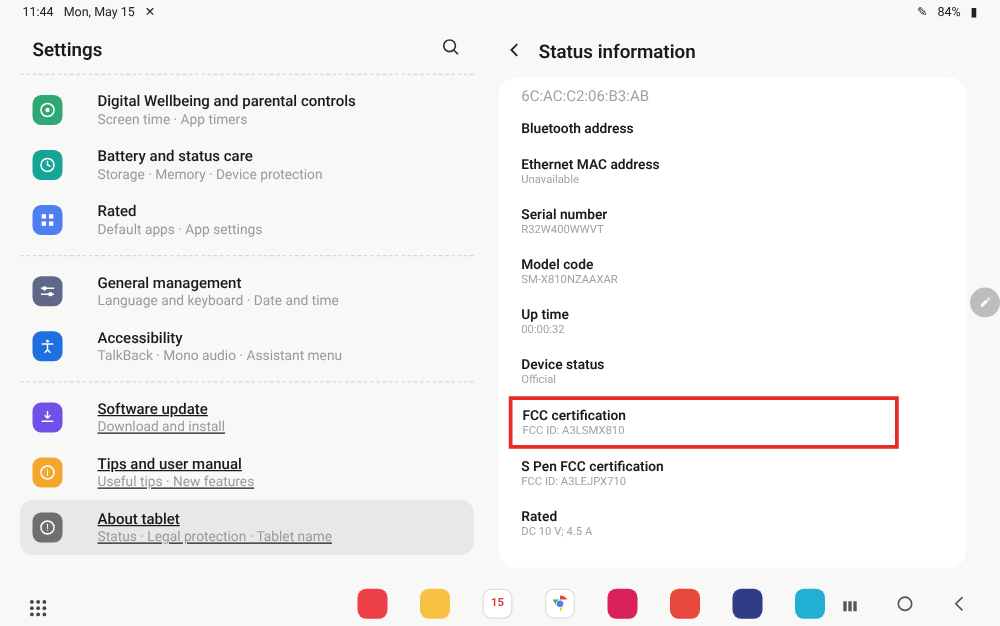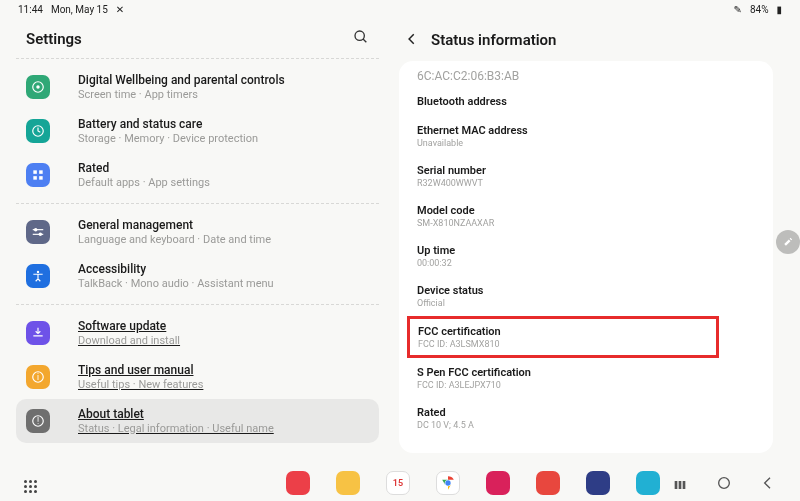--- a/index.html
+++ b/index.html
@@ -225,21 +225,21 @@
           </div>
           <div class="row selected">
             <div class="icon-badge" style="background:#6f6f6f">
               <svg viewBox="0 0 24 24" fill="#fff">
                 <circle cx="12" cy="12" r="9" fill="none" stroke="#fff" stroke-width="2"></circle>
                 <text x="12" y="17" text-anchor="middle" font-size="14" fill="#fff">!</text>
               </svg>
             </div>
       <div class="row-text">
               <div class="title">About tablet</div>
-      <div class="sub">Status  ·  Legal information  ·  Useful name</div>
+      <div class="sub">Status  ·  Legal protection  ·  Tablet name</div>
             </div>
           </div>
         </div>
       </div>
   </div>
 
   <div class="panel-right">
     <div class="right-header">
       <div class="back-icon">
         <svg viewBox="0 0 24 24" fill="none" stroke="#222" stroke-width="2.5">

